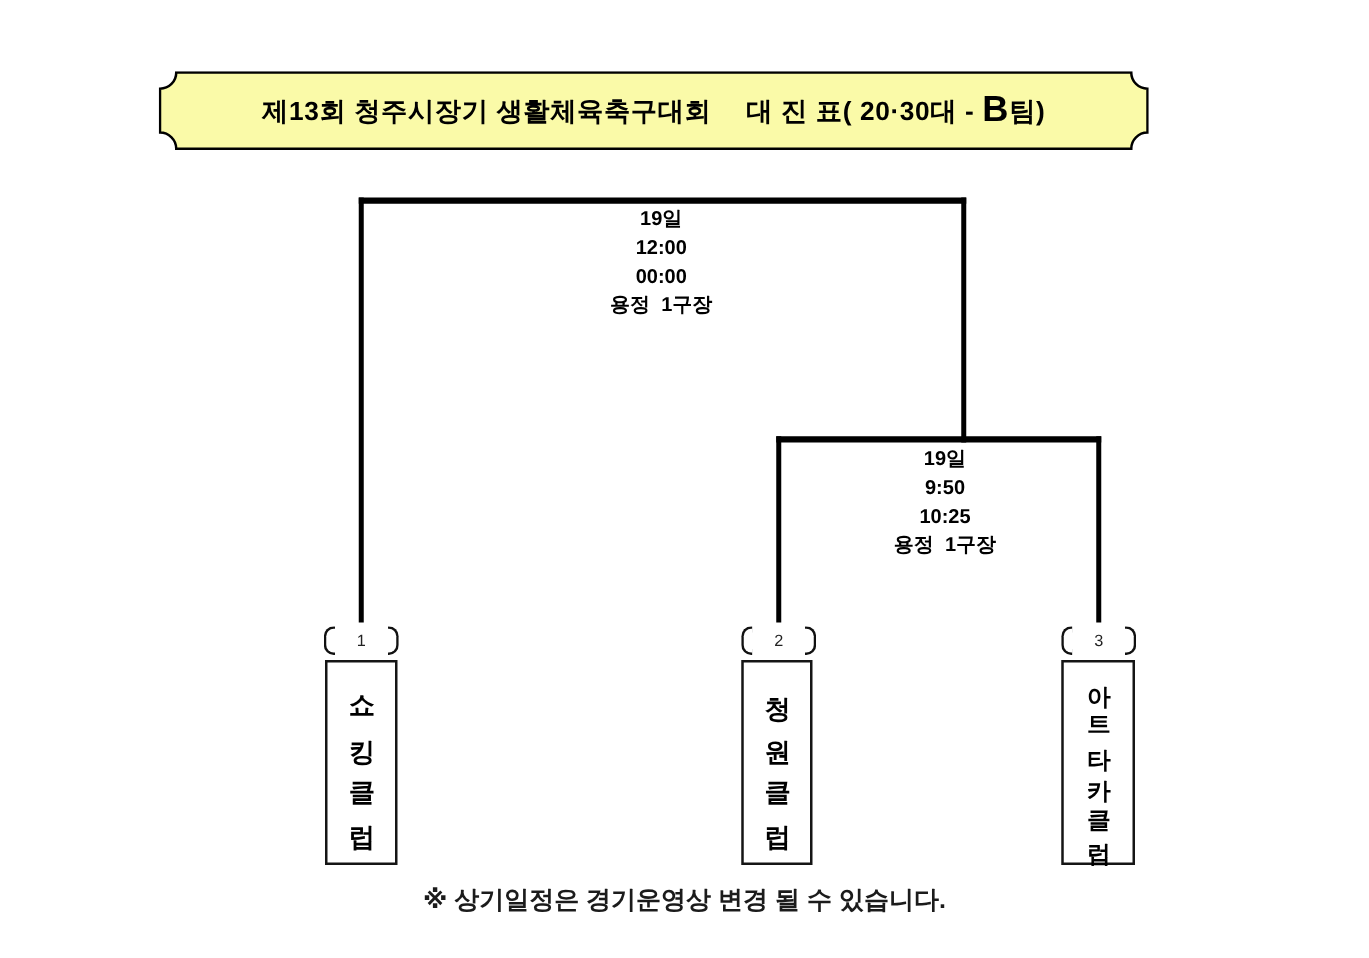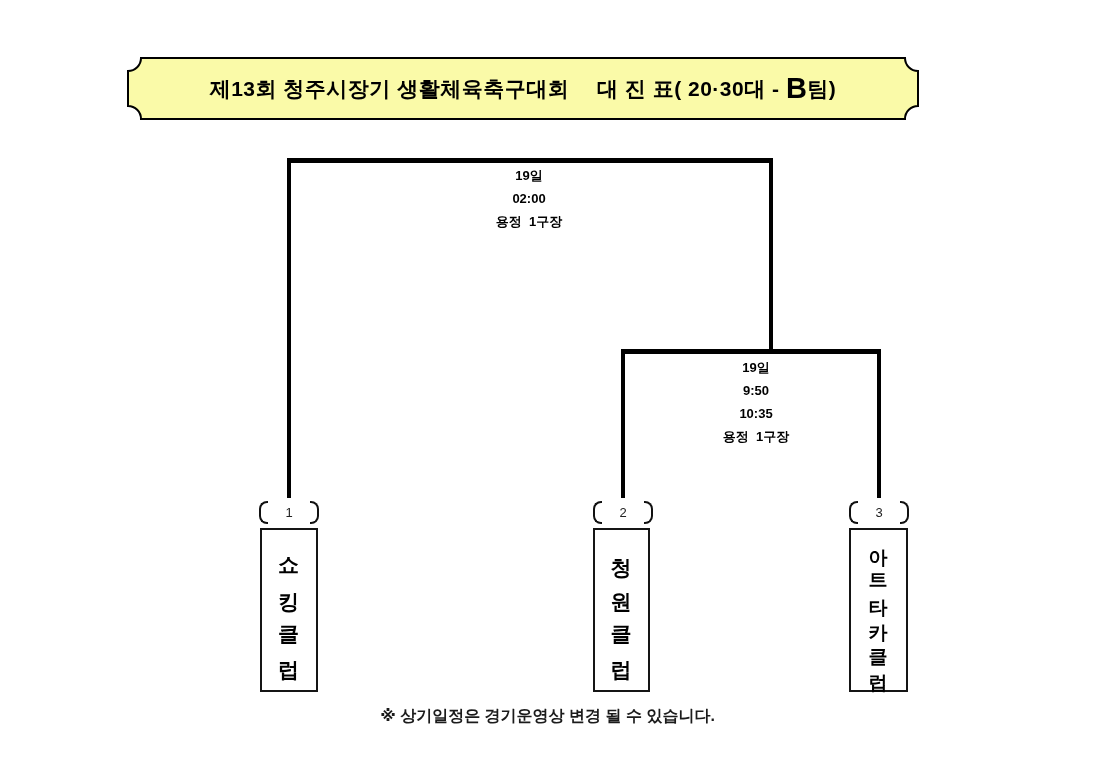--- a/index.html
+++ b/index.html
@@ -31,21 +31,21 @@
   .banner-title .emph { font-size: 29px; font-weight: bold; line-height: 1; }
 
   
   .bline { position: absolute; background: #000; }
 
   
   .match-info {
     position: absolute;
     width: 200px;
     text-align: center;
-    font-size: 13px; font-weight: bold;
+    font-size: 16px; font-weight: bold;
     line-height: 23px;
   }
   .match-line { white-space: pre; }
 
   
   .seed-label {
     position: absolute;
     width: 60px; height: 26px; top: 499px;
     display: flex; align-items: center; justify-content: space-between;
   }
@@ -70,21 +70,21 @@
     letter-spacing: 13px;
     line-height: 1;
   }
   .team-name.long { font-size: 19px; letter-spacing: 6px; }
 
   
   .footer-note {
     position: absolute;
     left: 0; top: 706px; width: 1095px;
     text-align: center;
-    font-size: 16px; font-weight: bold;
+    font-size: 20px; font-weight: bold;
     color: #1b1b1b;
   }
 </style>
 </head>
 <body>
 
 <div class="stage">
 
   <div class="banner">
     <svg width="792" height="63" viewBox="0 0 792 63">
@@ -95,28 +95,29 @@
 
   <div class="bline" style="left:287px; top:158px; width:486px; height:5px;"></div>
   <div class="bline" style="left:287px; top:158px; width:4px;  height:340px;"></div>
   <div class="bline" style="left:769px; top:158px; width:4px;  height:196px;"></div>
   <div class="bline" style="left:621px; top:349px; width:260px; height:5px;"></div>
   <div class="bline" style="left:621px; top:349px; width:4px;  height:149px;"></div>
   <div class="bline" style="left:877px; top:349px; width:4px;  height:149px;"></div>
 
   <div class="match-info" style="left:429px; top:164px;">
     <div class="match-line">19일</div>
-    <div class="match-line">02:00</div>
+    <div class="match-line">12:00</div>
+    <div class="match-line">00:00</div>
     <div class="match-line">용정  1구장</div>
   </div>
 
   <div class="match-info" style="left:656px; top:356px;">
     <div class="match-line">19일</div>
     <div class="match-line">9:50</div>
-    <div class="match-line">10:35</div>
+    <div class="match-line">10:25</div>
     <div class="match-line">용정  1구장</div>
   </div>
 
   <div class="seed-label" style="left:259px;">
     <span class="paren paren-left"></span>
     <span class="seed-num">1</span>
     <span class="paren paren-right"></span>
   </div>
   <div class="seed-label" style="left:593px;">
     <span class="paren paren-left"></span>

